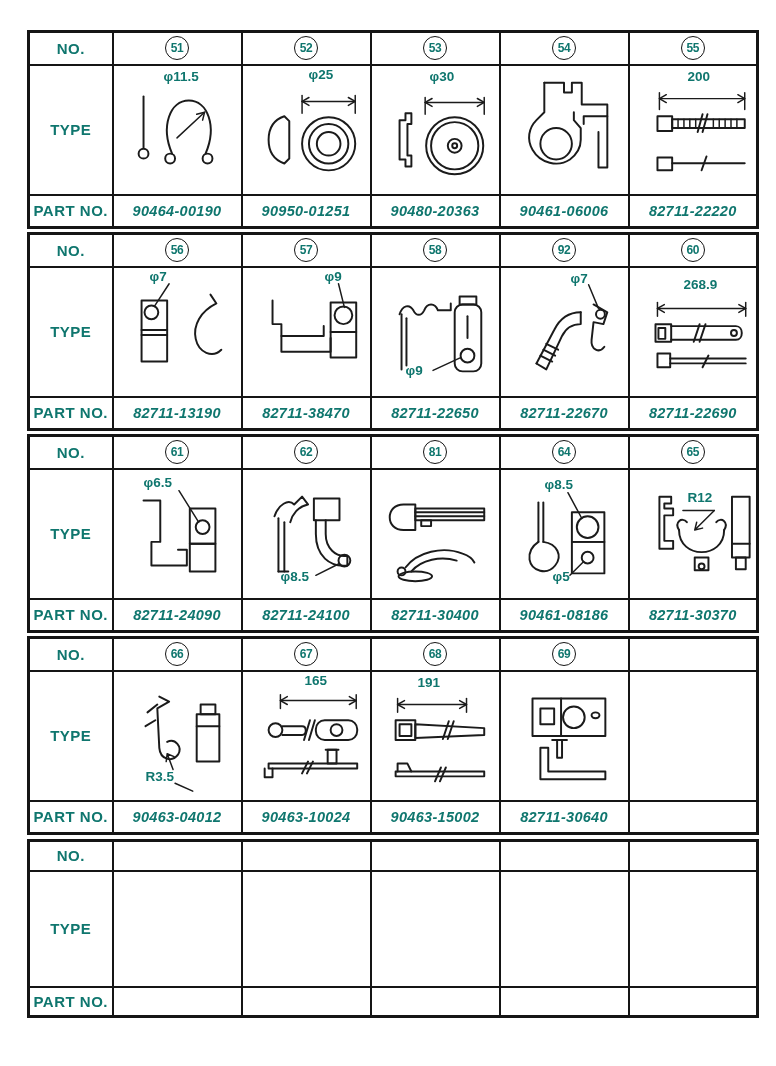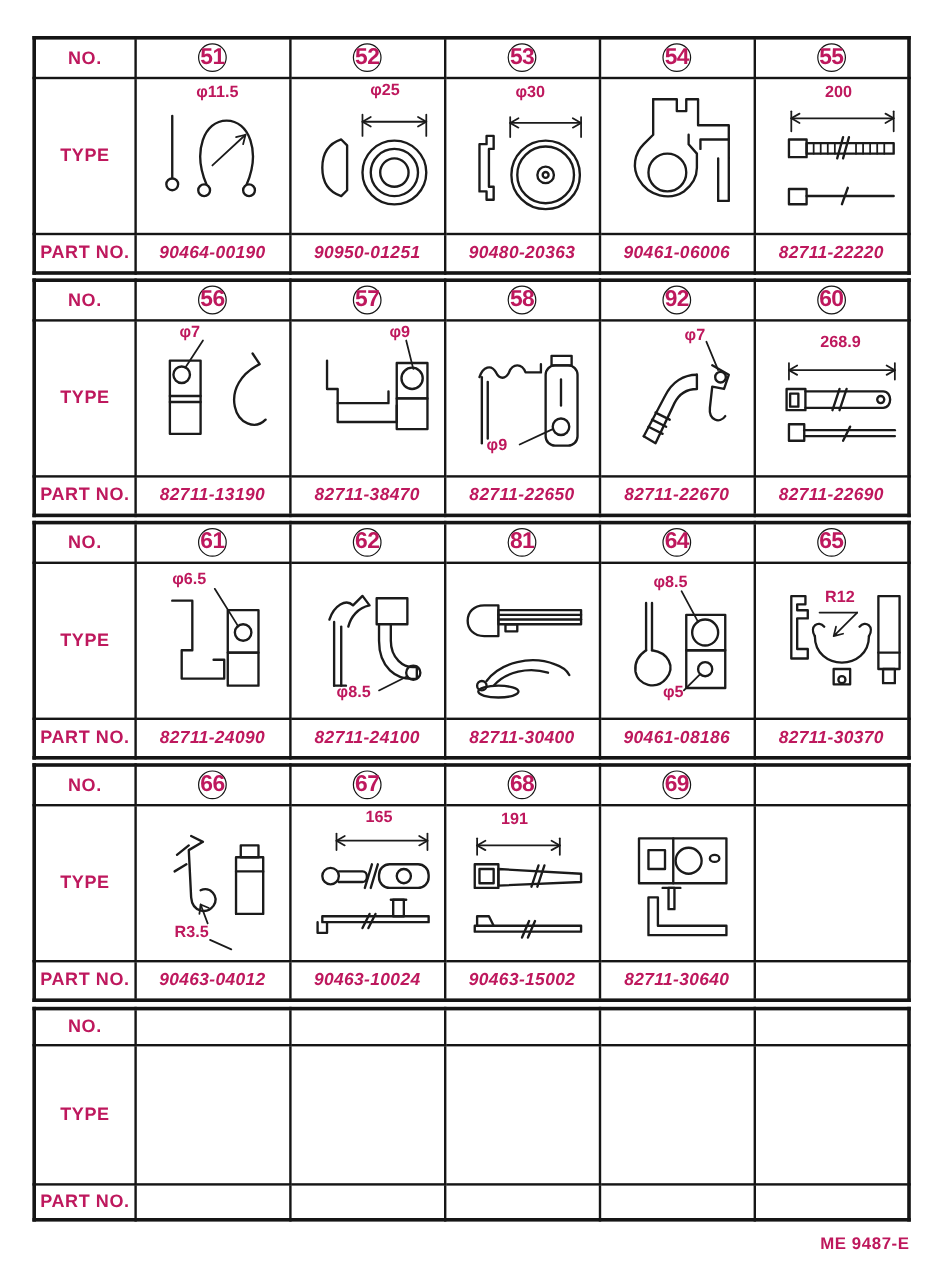--- a/index.html
+++ b/index.html
@@ -1,32 +1,32 @@
 <!DOCTYPE html>
 <html><head>
 <meta charset="utf-8">
 <style>
   html,body{margin:0;padding:0;background:#fff;}
   .page{position:relative;width:776px;height:1066px;background:#fff;
-        font-family:"Liberation Sans",sans-serif;color:#be185d;overflow:hidden;}
+        font-family:"Liberation Sans",sans-serif;color:#0f766e;overflow:hidden;}
   table.blk{position:absolute;left:27px;width:731px;border-collapse:collapse;
             table-layout:fixed;border:3px solid #151515;}
   table.blk th,table.blk td{border:2px solid #151515;padding:0;margin:0;}
   tr.r-no{height:33px;}
   tr.r-type{height:128px;}
   tr.r-part{height:33px;}
   table.b5 tr.r-no{height:30px;}
   table.b5 tr.r-type{height:116px;}
   table.b5 tr.r-part{height:30px;}
   th.lab{font-size:15px;font-weight:700;letter-spacing:.5px;text-align:center;
          vertical-align:middle;background:#fff;}
   td.noc{text-align:center;vertical-align:middle;}
   .badge{display:inline-flex;width:22px;height:22px;border:1.8px solid #151515;
          border-radius:50%;align-items:center;justify-content:center;
-         font-size:19px;font-weight:700;letter-spacing:-.5px;}
+         font-size:12px;font-weight:700;letter-spacing:-.5px;}
   td.part{text-align:center;vertical-align:middle;font-size:14.5px;
           font-weight:700;letter-spacing:.3px;font-style:italic;}
   .pdwrap{position:relative;width:100%;height:128px;}
   svg.pd{position:absolute;left:0;top:0;width:100%;height:100%;}
   .pd *{fill:none;stroke:#1b1b1b;stroke-width:2;stroke-linecap:round;stroke-linejoin:round;}
   .pd .thin{stroke-width:1.5;}
   .dim{position:absolute;font-size:13.5px;font-weight:700;white-space:nowrap;}
   .footer{position:absolute;left:27px;width:731px;top:1028px;text-align:right;
           font-size:14px;font-weight:700;letter-spacing:.5px;}
 </style>
@@ -488,14 +488,13 @@
       <th class="lab">PART NO.</th>
       <td class="part"></td>
       <td class="part"></td>
       <td class="part"></td>
       <td class="part"></td>
       <td class="part"></td>
     </tr>
   </tbody>
     </table>
 
-  <div class="footer">ME 9487-E</div>
 </div>
 
 </body></html>

